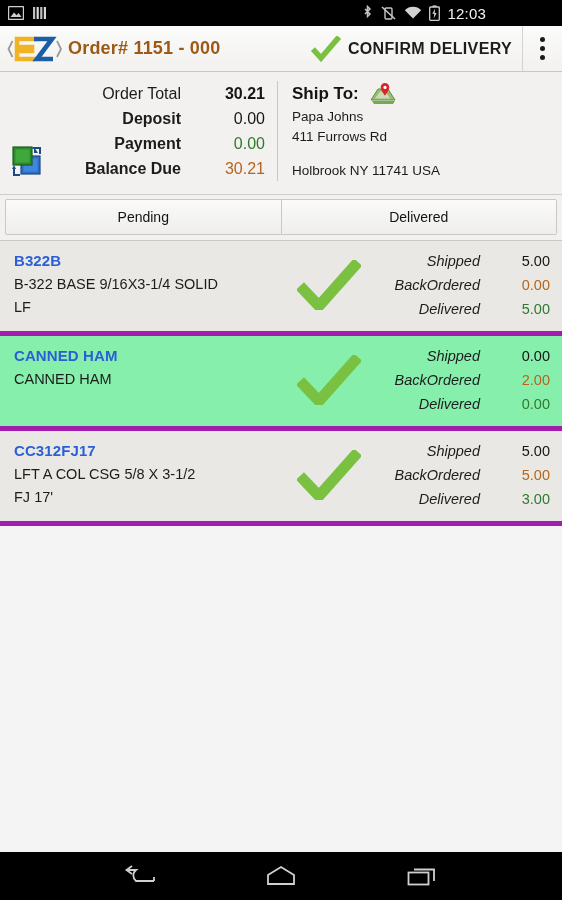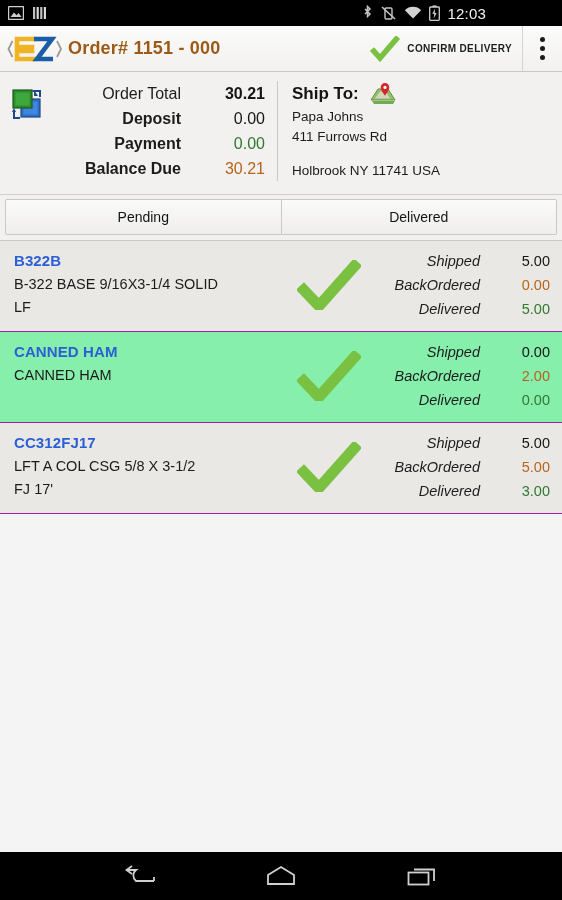--- a/index.html
+++ b/index.html
@@ -51,21 +51,21 @@
     margin-left: 4px;
     white-space: nowrap;
   }
   #appbar-actions { margin-left: auto; display: flex; align-items: center; height: 100%; }
   #confirm-delivery {
     display: flex; align-items: center; gap: 7px;
     padding: 0 10px 0 4px; height: 100%;
     cursor: pointer;
   }
   #confirm-delivery .lbl {
-    font-size: 10px; font-weight: bold; color: #1d1d1d;
+    font-size: 16px; font-weight: bold; color: #1d1d1d;
     letter-spacing: .35px; white-space: nowrap;
   }
   #overflow {
     width: 40px; height: 100%;
     display: flex; flex-direction: column; align-items: center; justify-content: center;
     gap: 4px;
     border-left: 1px solid #d4d3d0;
     cursor: pointer;
   }
   #overflow i { width: 5px; height: 5px; border-radius: 50%; background: #1a1a1a; display: block; }
@@ -73,21 +73,21 @@
   
   #summary {
     background: #f2f1ef;
     display: flex;
     padding: 9px 0 13px 0;
     border-bottom: 1px solid #cfcecb;
     position: relative;
   }
   #summary-left {
     width: 278px; flex: 0 0 278px;
-    display: flex; align-items: flex-start;
+    display: flex; align-items: flex-end;
     padding-left: 10px;
     border-right: 1px solid #c8c7c4;
   }
   #swap-icon { width: 36px; flex: 0 0 36px; margin-top: 7px; }
   #totals { flex: 1; padding-right: 12px; }
   .total-row {
     display: flex; align-items: baseline;
     line-height: 25px;
   }
   .total-row .tlabel {
@@ -134,21 +134,21 @@
     color: #101010;
     border-radius: 2px;
   }
 
   
   #list { background: #f4f4f4; }
   .li-row {
     display: flex;
     align-items: stretch;
     padding: 8px 12px 10px 14px;
-    border-bottom: 1px solid #a21caf;
+    border-bottom: 5px solid #a21caf;
     min-height: 87px;
     cursor: pointer;
   }
   .li-row.alt { background: #eae8e4; }
   .li-row.plain { background: #86efac; }
   .li-left { width: 272px; flex: 0 0 272px; }
   .li-sku {
     font-size: 15px; font-weight: bold; color: #2a5fd6;
     line-height: 24px; letter-spacing: .1px;
   }

